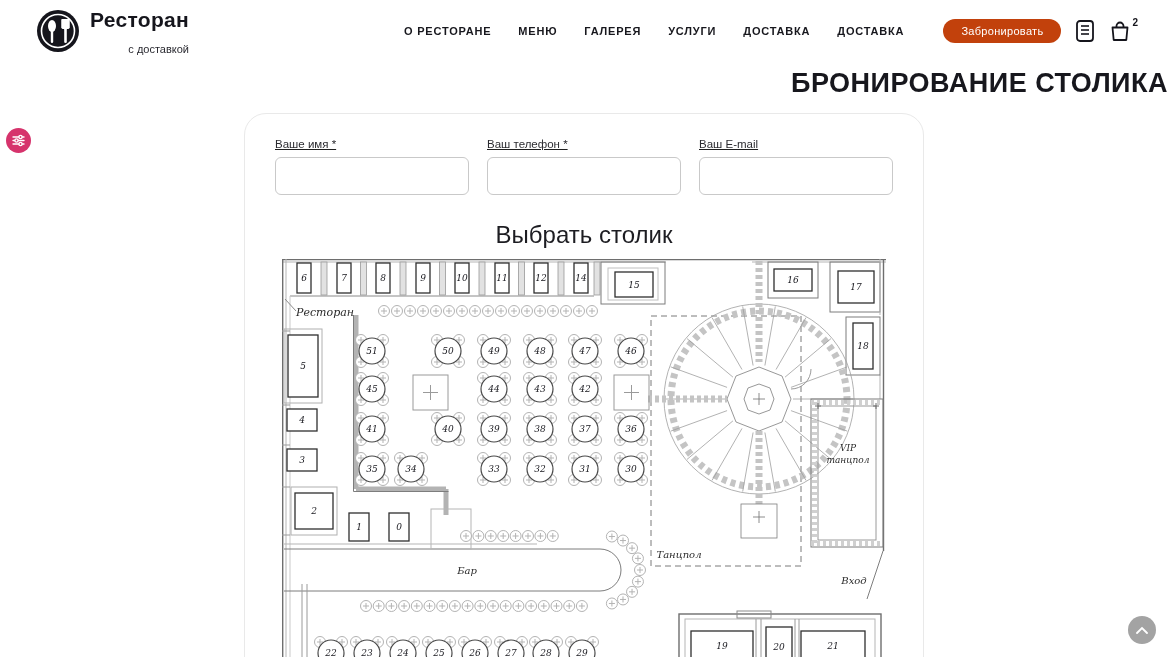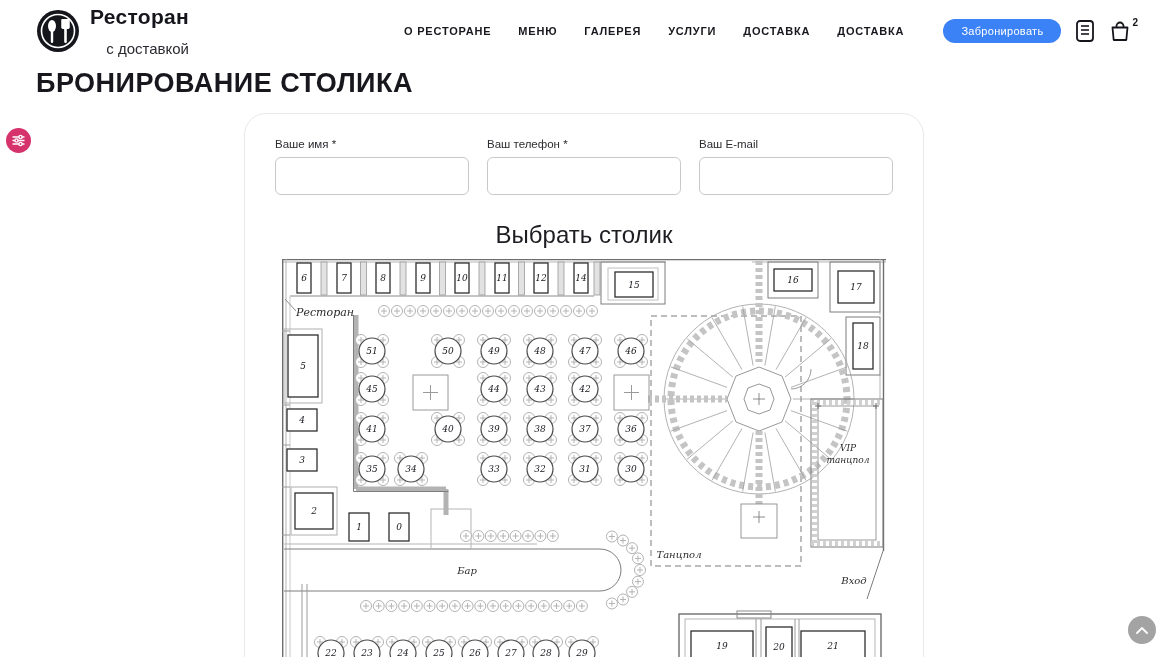--- a/index.html
+++ b/index.html
@@ -4,39 +4,39 @@
 <style>
   * { box-sizing: border-box; margin: 0; padding: 0; }
   html,body { width:1168px; height:657px; overflow:hidden; background:#fff;
     font-family:"Liberation Sans", sans-serif; color:#1f1f1f; }
 
   
   .header { display:flex; align-items:center; padding:6px 30px 0 36px; height:56px; }
   .logo { display:flex; align-items:center; gap:10px; }
   .logo-icon { width:44px; height:44px; }
   .logo-text .t1 { font-size:21px; font-weight:700; letter-spacing:.3px; color:#15151c; }
-  .logo-text .t2 { font-size:15px; color:#2a2a31; text-align:right; margin-top:11px; }
+  .logo-text .t2 { font-size:11px; color:#2a2a31; text-align:right; margin-top:11px; }
   .nav { display:flex; gap:27px; margin-left:215px;text-align:right; }
   .nav a { font-size:11px; letter-spacing:.8px; color:#17171d; text-decoration:none;
            font-weight:600; white-space:nowrap; }
   .hdr-right { margin-left:auto; display:flex; align-items:center; gap:14px; }
-  .book-btn { background:#3b82f6; color:#fff; border:none; border-radius:15px;
+  .book-btn { background:#c2410c; color:#fff; border:none; border-radius:15px;
     font-size:11px; padding:6px 18px; font-family:inherit; letter-spacing:.3px; cursor:pointer; }
   .icon-btn { background:none; border:none; cursor:pointer; display:flex; align-items:flex-start; }
   .cart-badge { font-size:10px; font-weight:700; color:#15151c; margin-left:1px; margin-top:-3px; }
 
   
-  .page-title { text-align:left; font-size:27px; font-weight:700; letter-spacing:.5px;
-    color:#17171d; margin-top:12px;padding-left:36px; }
+  .page-title { text-align:right; font-size:27px; font-weight:700; letter-spacing:.5px;
+    color:#17171d; margin-top:12px; }
 
   
   .card { width:680px; margin:14px auto 0; border:1px solid #e9e9e9; border-radius:22px;
     padding:24px 30px 0; height:600px; }
   .form-row { display:flex; gap:18px; }
-  .field { flex:1; }
+  .field { flex:1;text-decoration:underline; }
   .field label { display:block; font-size:11.5px; color:#2c2c31; margin-bottom:7px; }
   .field input { width:100%; height:38px; border:1px solid #c9c9c9; border-radius:6px;
     padding:0 10px; font-size:13px; font-family:inherit; outline:none; }
   .plan-heading { text-align:center; font-size:24px; font-weight:400; color:#1d1d22;
     margin:26px 0 10px; }
 
   
   .plan-wrap { display:flex; justify-content:center; }
   svg text.tnum { font-family:"DejaVu Serif", serif; font-style:italic; font-size:9px; fill:#17171d; }
   svg text.area { font-family:"DejaVu Serif", serif; font-style:italic; fill:#2a2a2a; }

